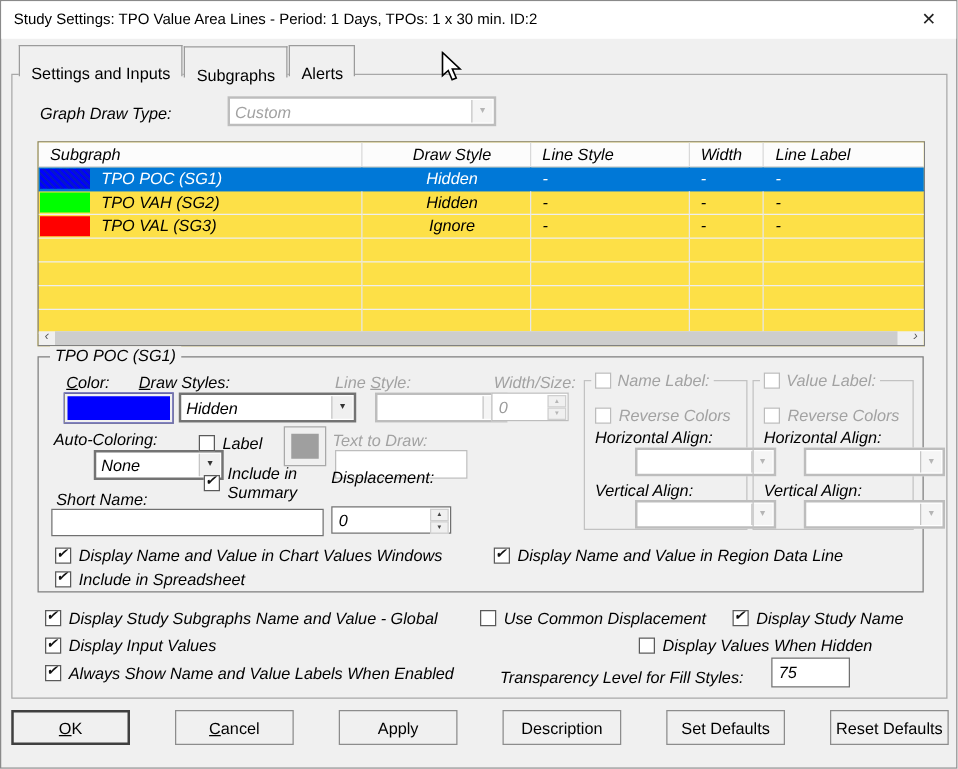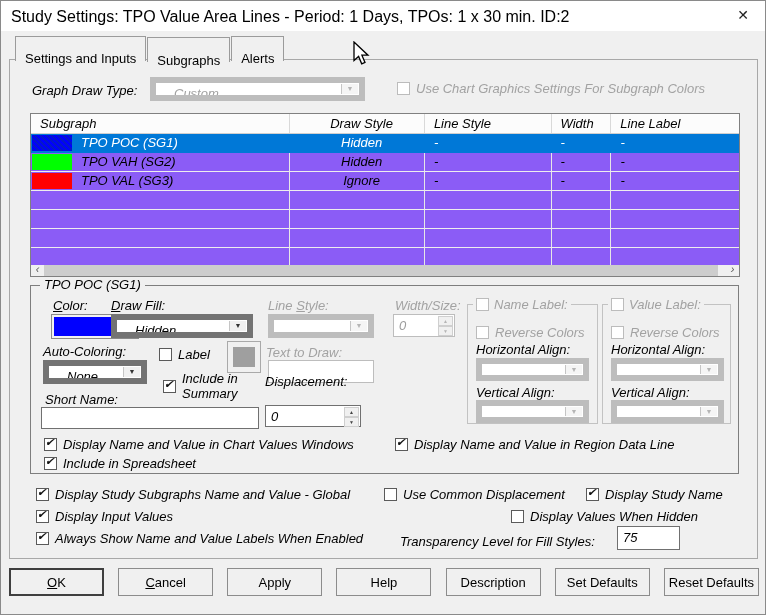--- a/index.html
+++ b/index.html
@@ -1,48 +1,48 @@
 <!DOCTYPE html>
 <html><head>
 <meta charset="utf-8">
 <style>
   html,body{margin:0;padding:0;width:766px;height:615px;overflow:hidden;background:#d8d8d8;}
   *{box-sizing:border-box;}
   .window{position:relative;width:766px;height:615px;background:#f0f0f0;border:1px solid #8a8a8a;
           font-family:"Liberation Sans",sans-serif;font-size:13px;color:#000;}
   .titlebar{position:absolute;left:0;top:0;width:100%;height:30px;background:#ffffff;}
-  .title{position:absolute;left:10px;top:7px;font-size:16px;white-space:nowrap;}
+  .title{position:absolute;left:10px;top:7px;font-size:12px;white-space:nowrap;}
   .close{position:absolute;right:12px;top:5px;font-size:14px;color:#222;cursor:default;padding:1px 4px;}
   .tabs{position:absolute;left:14px;top:37px;display:flex;align-items:flex-end;height:23px;z-index:3;}
   .tab{border:1px solid #9b9b9b;border-bottom:none;background:#f0f0f0;height:20px;line-height:19px;
        padding:12px 9px;margin-right:1px;white-space:nowrap;}
   .tab.active{height:23px;line-height:21px;margin-bottom:-1px;position:relative;z-index:4;}
   .panel{position:absolute;left:8px;top:58px;width:749px;height:500px;border:1px solid #a8a8a8;background:#f0f0f0;z-index:1;font-style:italic;}
   .lbl{position:absolute;white-space:nowrap;height:16px;line-height:16px;}
   .dis{color:#a2a2a2;}
   .u{text-decoration:underline;}
   
-  .combo{position:absolute;background:#fff;border:6px solid #737373;height:24px;line-height:22px;padding-left:18px;white-space:nowrap;overflow:hidden;}
+  .combo{position:absolute;background:#fff;border:2px solid #737373;height:24px;line-height:22px;padding-left:4px;white-space:nowrap;overflow:hidden;margin-left:32px;}
   .combo .arrow{position:absolute;top:1px;right:1px;bottom:1px;width:17px;background:#f0f0f0;border-left:1px solid #c5c5c5;
                 display:flex;align-items:center;justify-content:center;font-size:7px;color:#333;}
   .combo.disabled{border-color:#bdbdbd;color:#a2a2a2;}
   .combo.disabled .arrow{color:#b5b5b5;background:#f5f5f5;}
   
   .spin{position:absolute;background:#fff;border:1px solid #707070;height:23px;line-height:21px;padding-left:5px;}
   .spin.disabled{border-color:#bdbdbd;color:#9c9c9c;}
   .spin .btns{position:absolute;top:1px;right:1px;bottom:1px;width:15px;display:flex;flex-direction:column;}
   .spin .btns span{flex:1;background:#f0f0f0;border:1px solid #cfcfcf;font-size:5px;line-height:8px;text-align:center;color:#444;}
   .spin.disabled .btns span{color:#b5b5b5;}
   
   .chk{position:absolute;display:flex;align-items:flex-start;white-space:nowrap;}
   .cb{flex:0 0 13px;width:13px;height:13px;border:1px solid #5a5a5a;background:#fff;position:relative;margin-right:6px;margin-top:1px;}
   .cb.checked::after{content:"\2714";position:absolute;left:0px;top:-3px;font-size:11px;color:#111;}
   .cb.dised{border-color:#bcbcbc;}
   
-  .list{position:absolute;left:20px;top:53px;width:710px;height:164px;border:1px solid #808080;background:#8b5cf6;}
+  .list{position:absolute;left:20px;top:53px;width:710px;height:164px;border:1px solid #808080;background:#fde047;}
   .hrow{display:flex;height:20px;background:#fcfcfc;border-bottom:1px solid #cfcfcf;}
   .hcell{border-right:1px solid #d9d9d9;padding-left:9px;line-height:19px;white-space:nowrap;overflow:hidden;}
   .row{display:flex;height:19px;line-height:18px;position:relative;}
   .cell{border-right:1px solid #e7e7e7;border-bottom:1px solid #eeeeee;padding-left:9px;white-space:nowrap;overflow:hidden;}
   .c0{width:260px;position:relative;padding-left:50px;}
   .c1{width:135px;text-align:center;} .c2{width:127px;} .c3{width:60px;} .c4{width:128px;border-right:none;}
   .row.selected{background:#0078d7;color:#fff;}
   .row.selected .cell{border-color:#0078d7;}
   .swatch{position:absolute;left:1px;top:1px;width:40px;height:16px;}
   .row.selected .swatch{background-image:repeating-linear-gradient(45deg,rgba(10,40,160,.55) 0 2px,transparent 2px 4px);}
@@ -82,24 +82,20 @@
     <div class="tab">Alerts</div>
   </div>
 
   <div class="panel">
 
     <span class="lbl" style="left:22px;top:23px;">Graph Draw Type:</span>
     <div class="combo disabled" style="left:140px;top:17px;width:215px;">
       <span>Custom</span>
       <span class="arrow">▼</span>
     </div>
-    <div class="chk" style="left:387px;top:21px;">
-      <span class="cb dised"></span>
-      <span class="dis">Use Chart Graphics Settings For Subgraph Colors</span>
-    </div>
 
     <div class="list">
       <div class="hrow">
         <div class="hcell c0" style="padding-left:9px;">Subgraph</div>
         <div class="hcell c1">Draw Style</div>
         <div class="hcell c2">Line Style</div>
         <div class="hcell c3">Width</div>
         <div class="hcell c4">Line Label</div>
       </div>
       <div class="row selected">
@@ -157,21 +153,21 @@
         <div class="sbtn">›</div>
       </div>
     </div>
 
     <div class="gbox" style="left:20px;top:225px;width:709px;height:189px;">
       <span class="legend">TPO POC (SG1)</span>
 
       <span class="lbl" style="left:22px;top:12px;"><span></span><span class="u">C</span><span>olor:</span></span>
       <div class="colorbtn" style="left: 20px; top: 28px; width: 88px; height: 25px; background-color: rgb(0, 0, 255);"></div>
 
-      <span class="lbl" style="left:80px;top:12px;"><span></span><span class="u">D</span><span>raw Fill:</span></span>
+      <span class="lbl" style="left:80px;top:12px;"><span></span><span class="u">D</span><span>raw Styles:</span></span>
       <div class="combo" style="left:80px;top:28px;width:142px;">
         <span>Hidden</span>
         <span class="arrow">▼</span>
       </div>
 
       <span class="lbl dis" style="left:237px;top:12px;"><span>Line </span><span class="u">S</span><span>tyle:</span></span>
       <div class="combo disabled" style="left:237px;top:28px;width:106px;">
         <span></span>
         <span class="arrow">▼</span>
       </div>
@@ -303,23 +299,20 @@
     <div class="btn default">
         <span><span></span><span class="u">O</span><span>K</span></span>
       </div>
     <div class="btn">
         <span><span></span><span class="u">C</span><span>ancel</span></span>
       </div>
     <div class="btn">
         <span><span>Apply</span><span class="u"></span><span></span></span>
       </div>
     <div class="btn">
-        <span><span>Help</span><span class="u"></span><span></span></span>
-      </div>
-    <div class="btn">
         <span><span>Description</span><span class="u"></span><span></span></span>
       </div>
     <div class="btn">
         <span><span>Set Defaults</span><span class="u"></span><span></span></span>
       </div>
     <div class="btn">
         <span><span>Reset Defaults</span><span class="u"></span><span></span></span>
       </div>
   </div>
 

